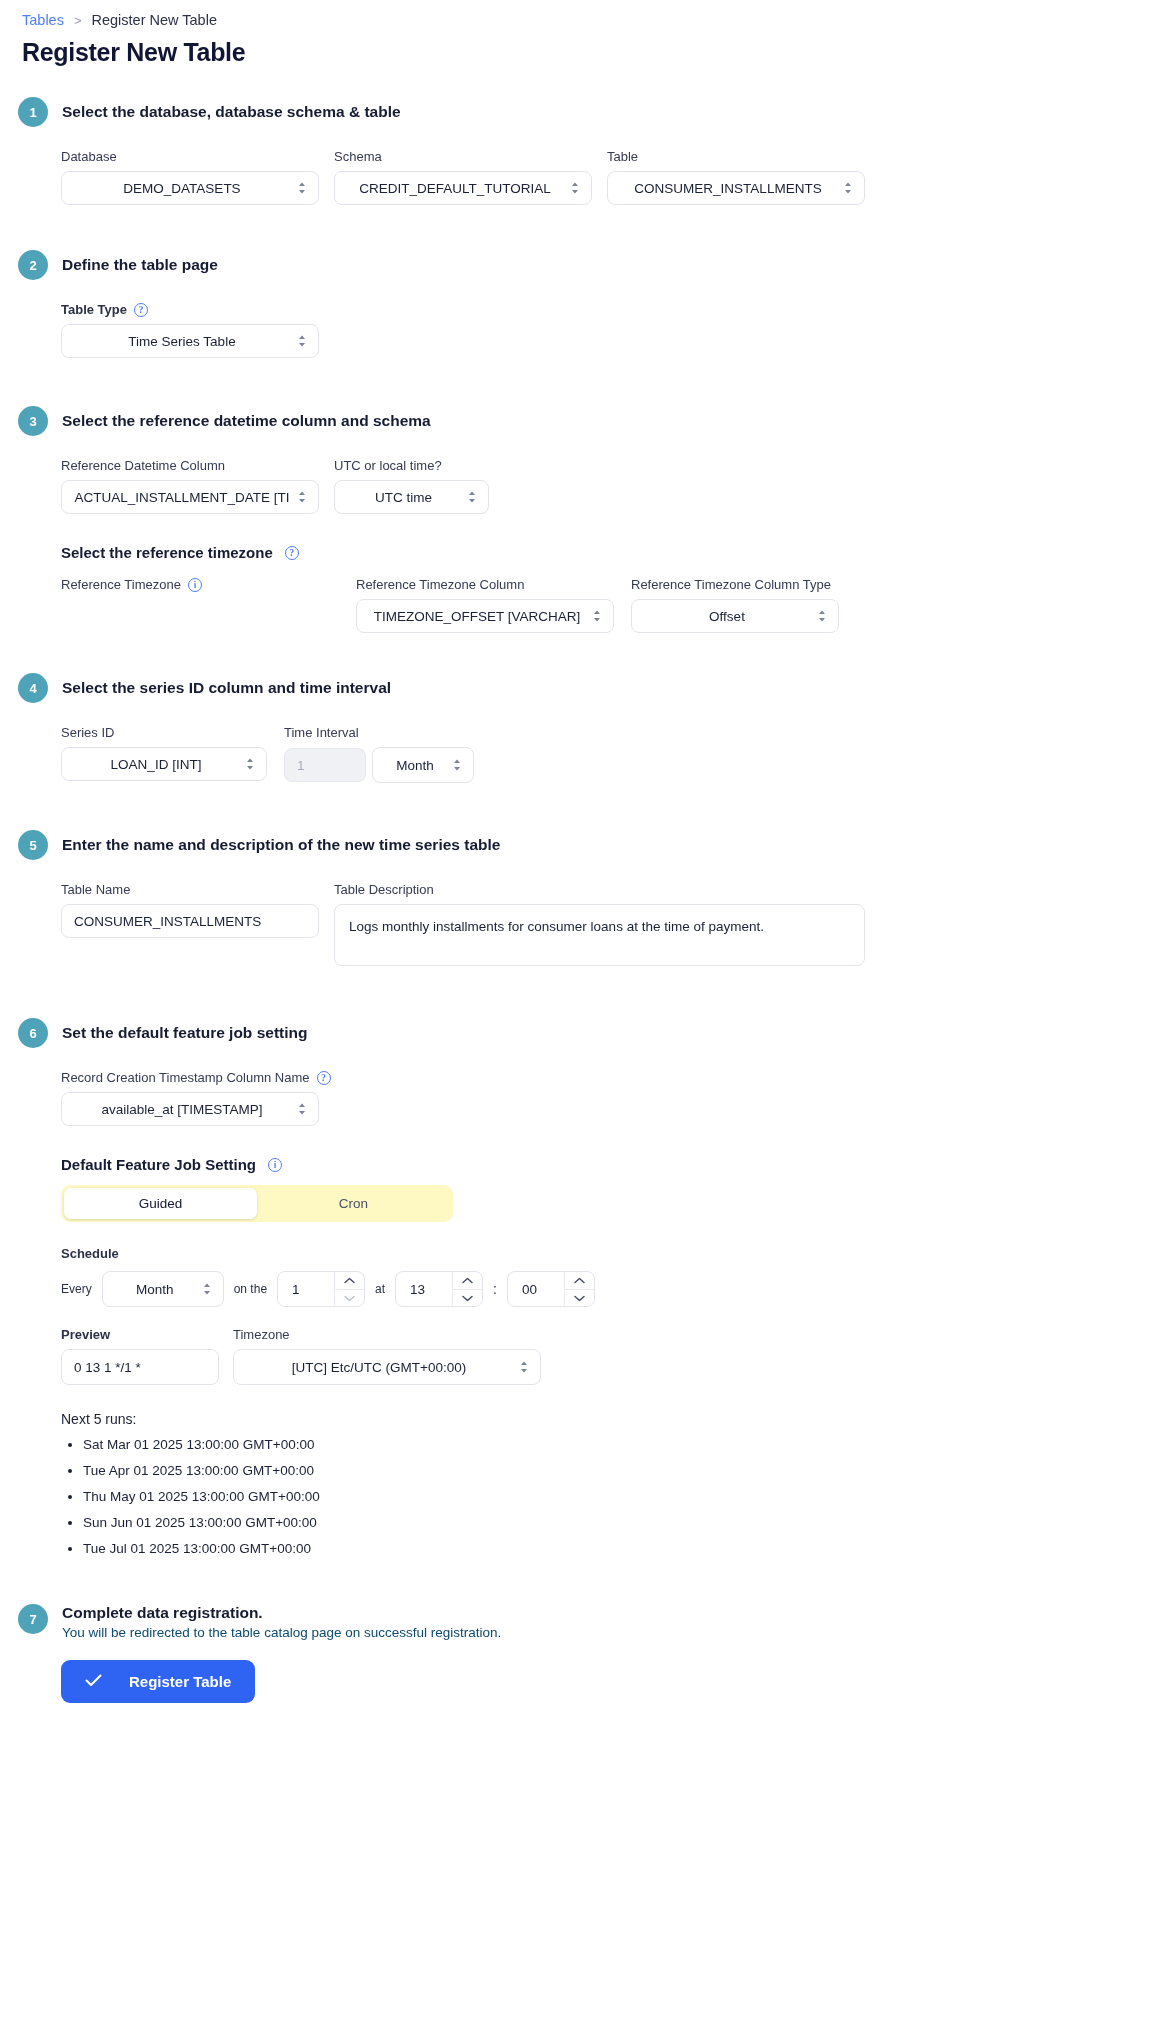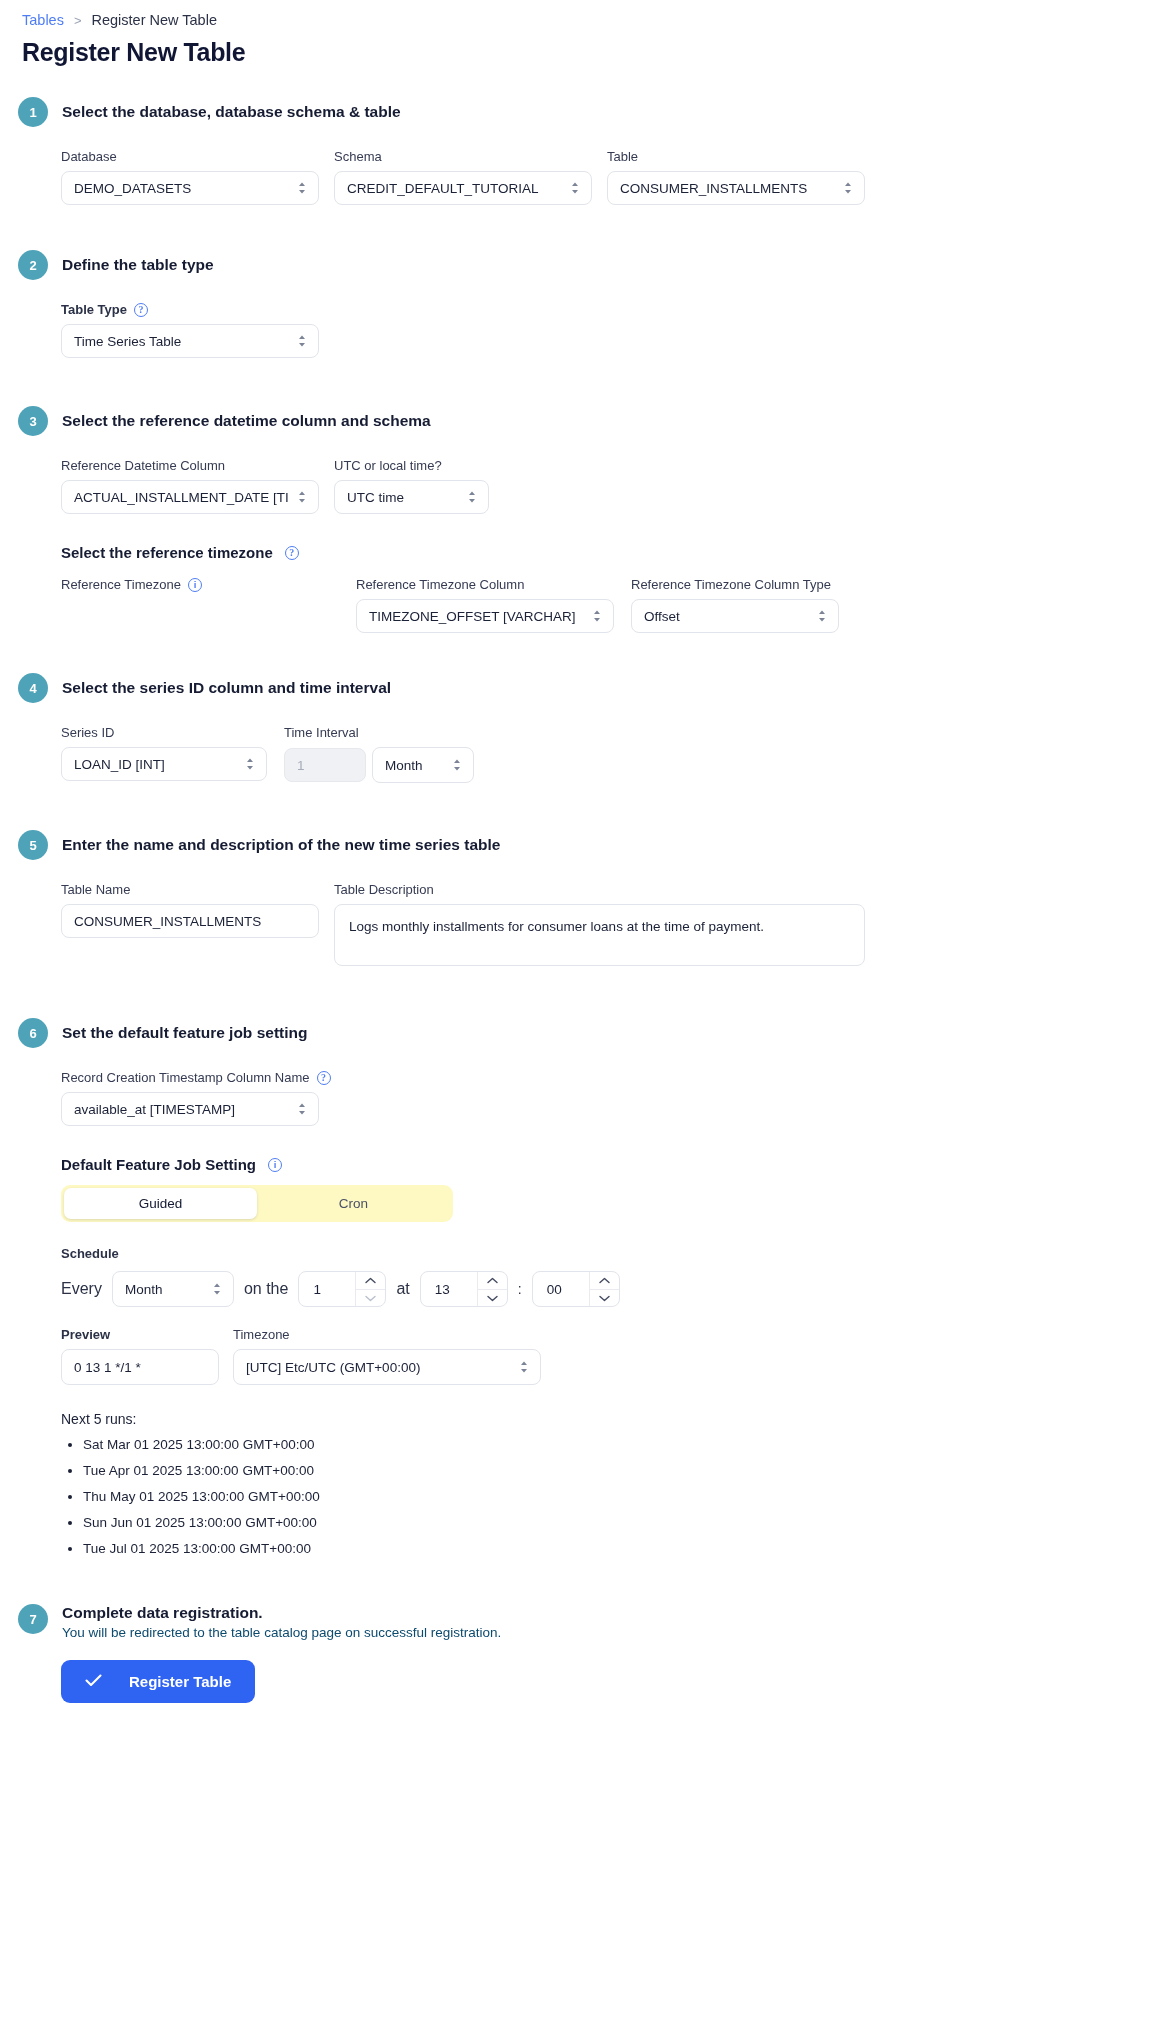--- a/index.html
+++ b/index.html
@@ -64,21 +64,21 @@
     border-radius: 8px;
     background: #ffffff;
     display: flex; align-items: center;
     padding: 0 10px 0 12px;
     font-size: 13.5px;
     color: #1b2137;
     position: relative;
     overflow: hidden;
     white-space: nowrap;
   }
-  .select .val { flex: 1 1 auto; overflow: hidden; text-overflow: clip; }
+  .select .val { flex: 1 1 auto; overflow: hidden; text-overflow: clip; text-align: center; }
   .select .caret {
     flex: 0 0 auto; width: 12px; height: 18px;
     display: flex; flex-direction: column; align-items: center; justify-content: center;
     color: #7b8496; margin-left: 6px;
   }
   .caret svg { display: block; }
 
   .input.disabled { background: #f0f1f4; color: #a6acba; border-color: #e6e8ee; }
 
   
@@ -115,21 +115,21 @@
     padding: 8px 0; border-radius: 7px; color: #4a5066; cursor: pointer;
   }
   .toggle-opt.active {
     background: #ffffff; color: #121832; font-weight: normal;
     box-shadow: 0 1px 3px rgba(16,22,52,.14);
   }
 
   
   .sched-label { font-size: 13px; font-weight: bold; margin-top: 24px; color: #2b3146; }
   .sched-row { display: flex; align-items: center; gap: 10px; margin-top: 10px; }
-  .sched-word { font-size: 16px; color: #2b3146; }
+  .sched-word { font-size: 12px; color: #2b3146; }
 
   .stepper {
     display: flex; align-items: stretch;
     border: 1px solid #e1e4ea; border-radius: 8px; overflow: hidden;
     height: 36px; background: #fff;
   }
   .stepper .num {
     display: flex; align-items: center; padding: 0 14px;
     font-size: 13.5px; color: #1b2137; min-width: 56px;
   }
@@ -216,21 +216,21 @@
             </span>
           </div>
         </div>
       </div>
     </div>
   </section>
 
   <section class="step" style="margin-top:45px;">
     <div class="step-head">
       <div class="step-badge">2</div>
-      <div class="step-title">Define the table type</div>
+      <div class="step-title">Define the table page</div>
     </div>
     <div class="step-body">
       <div class="row">
         <div class="field" style="width:258px;">
           <div class="field-label">
             <span>Table Type</span>
             <span class="help">?</span>
           </div>
           <div class="select">
             <span class="val">Time Series Table</span>

